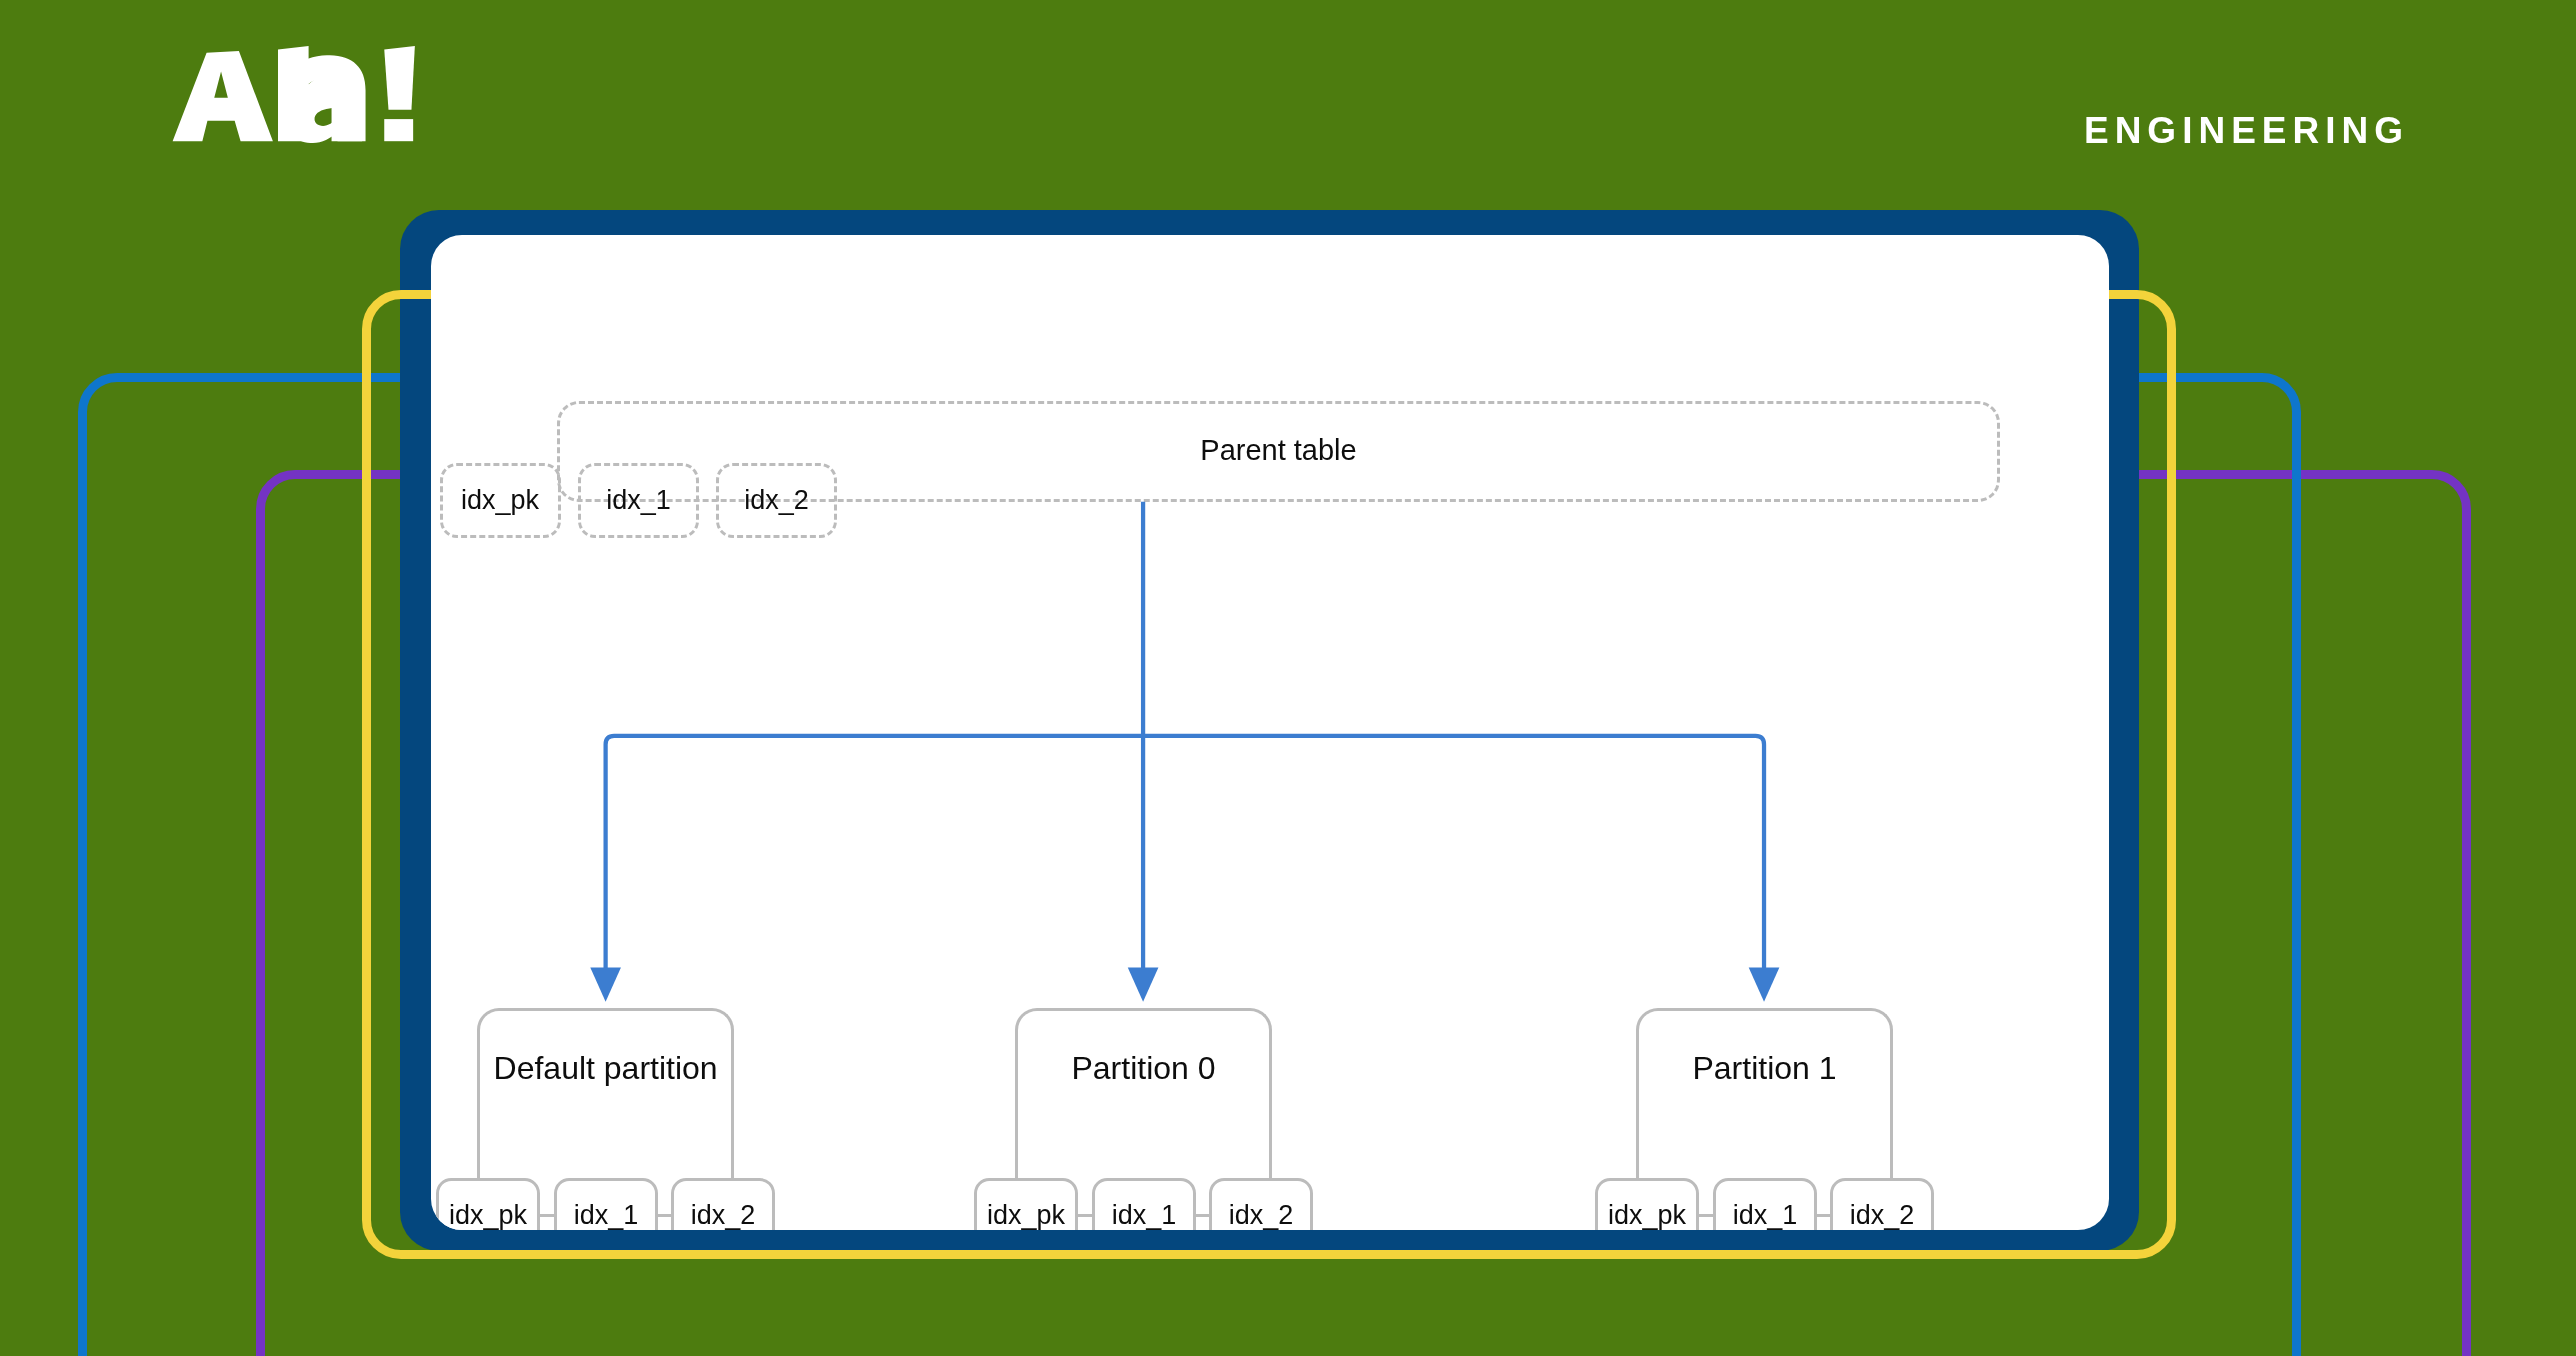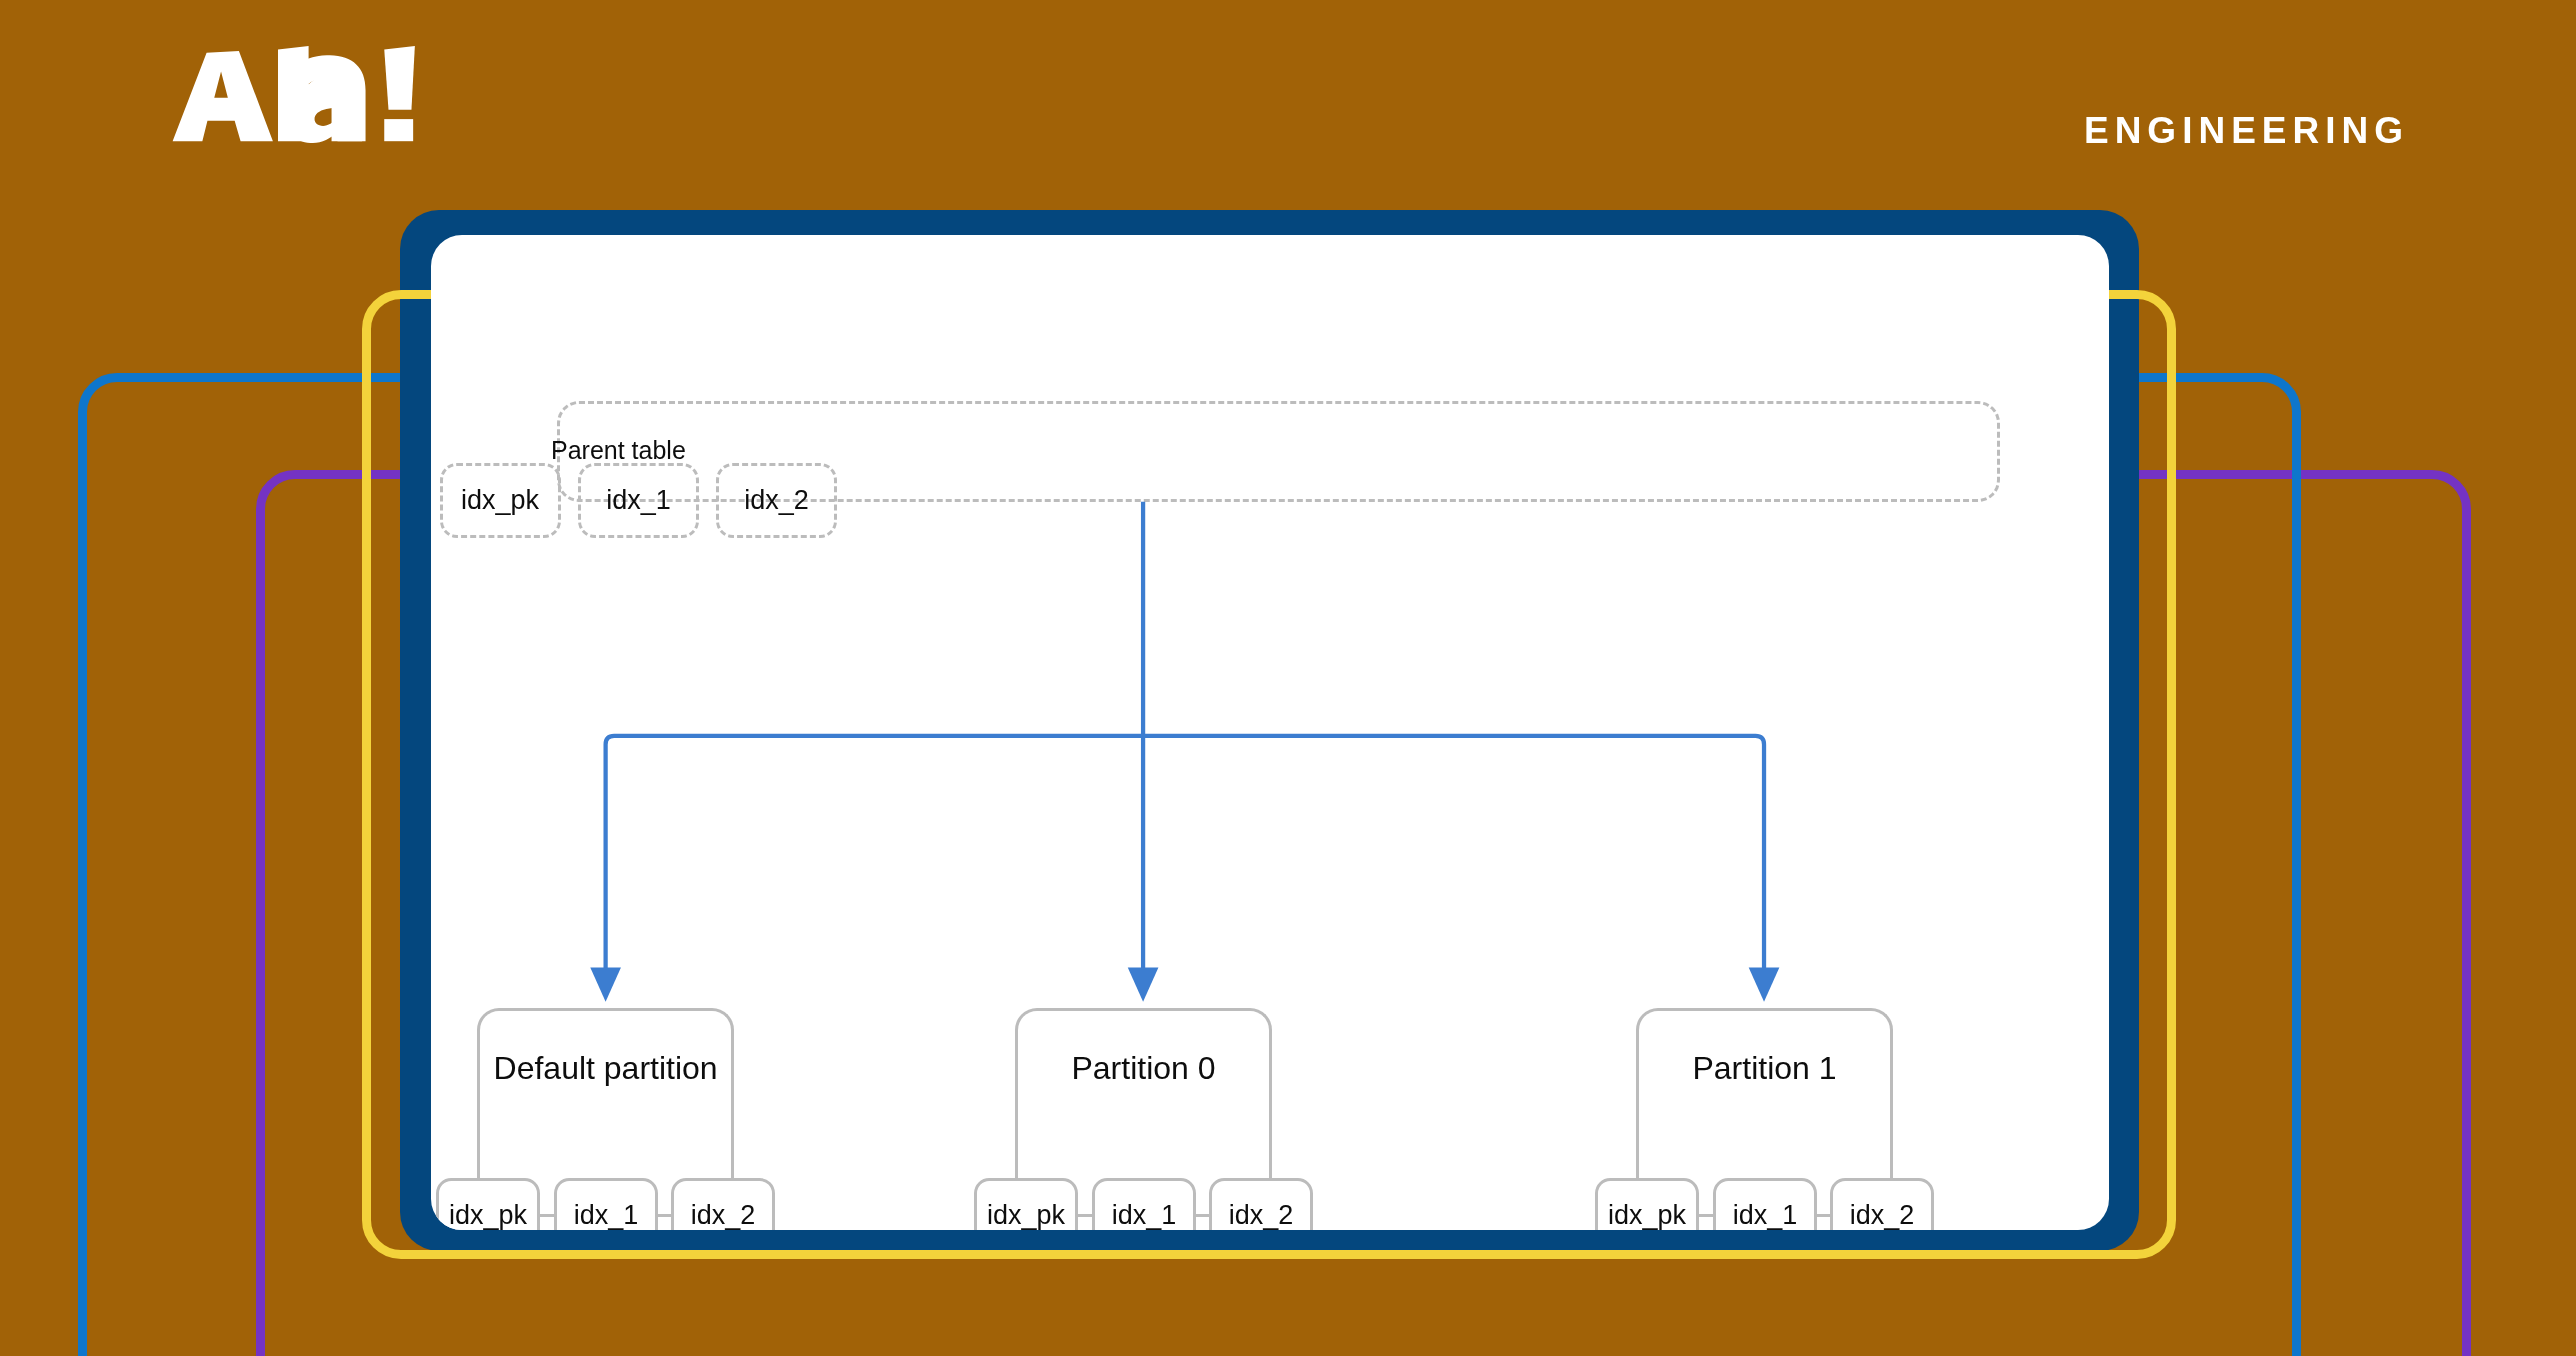--- a/index.html
+++ b/index.html
@@ -10,21 +10,21 @@
     width: 2576px;
     height: 1356px;
     overflow: hidden;
     font-family: "Liberation Sans", sans-serif;
   }
 
   #stage {
     position: relative;
     width: 2576px;
     height: 1356px;
-    background: #a16207;
+    background: #4d7c0f;
     overflow: hidden;
   }
 
   
   .logo {
     position: absolute;
     left: 167px;
     top: 46px;
     width: 256px;
     height: 102px;
@@ -114,24 +114,25 @@
     left: 126px;
     top: 166px;
     width: 1443px;
     height: 101px;
     box-sizing: border-box;
     border: 3.4px dashed #bcbcbc;
     border-radius: 22px;
   }
   .parent-label {
     position: absolute;
-    left: 120px;
+    left: 126px;
     top: 190px;
     width: 1443px;
-    font-size: 25px;
+    text-align: center;
+    font-size: 29px;
     color: #0d0d0d;
     line-height: 51px;
   }
 
   
   .idx-dashed {
     position: absolute;
     box-sizing: border-box;
     width: 121px;
     height: 75px;

